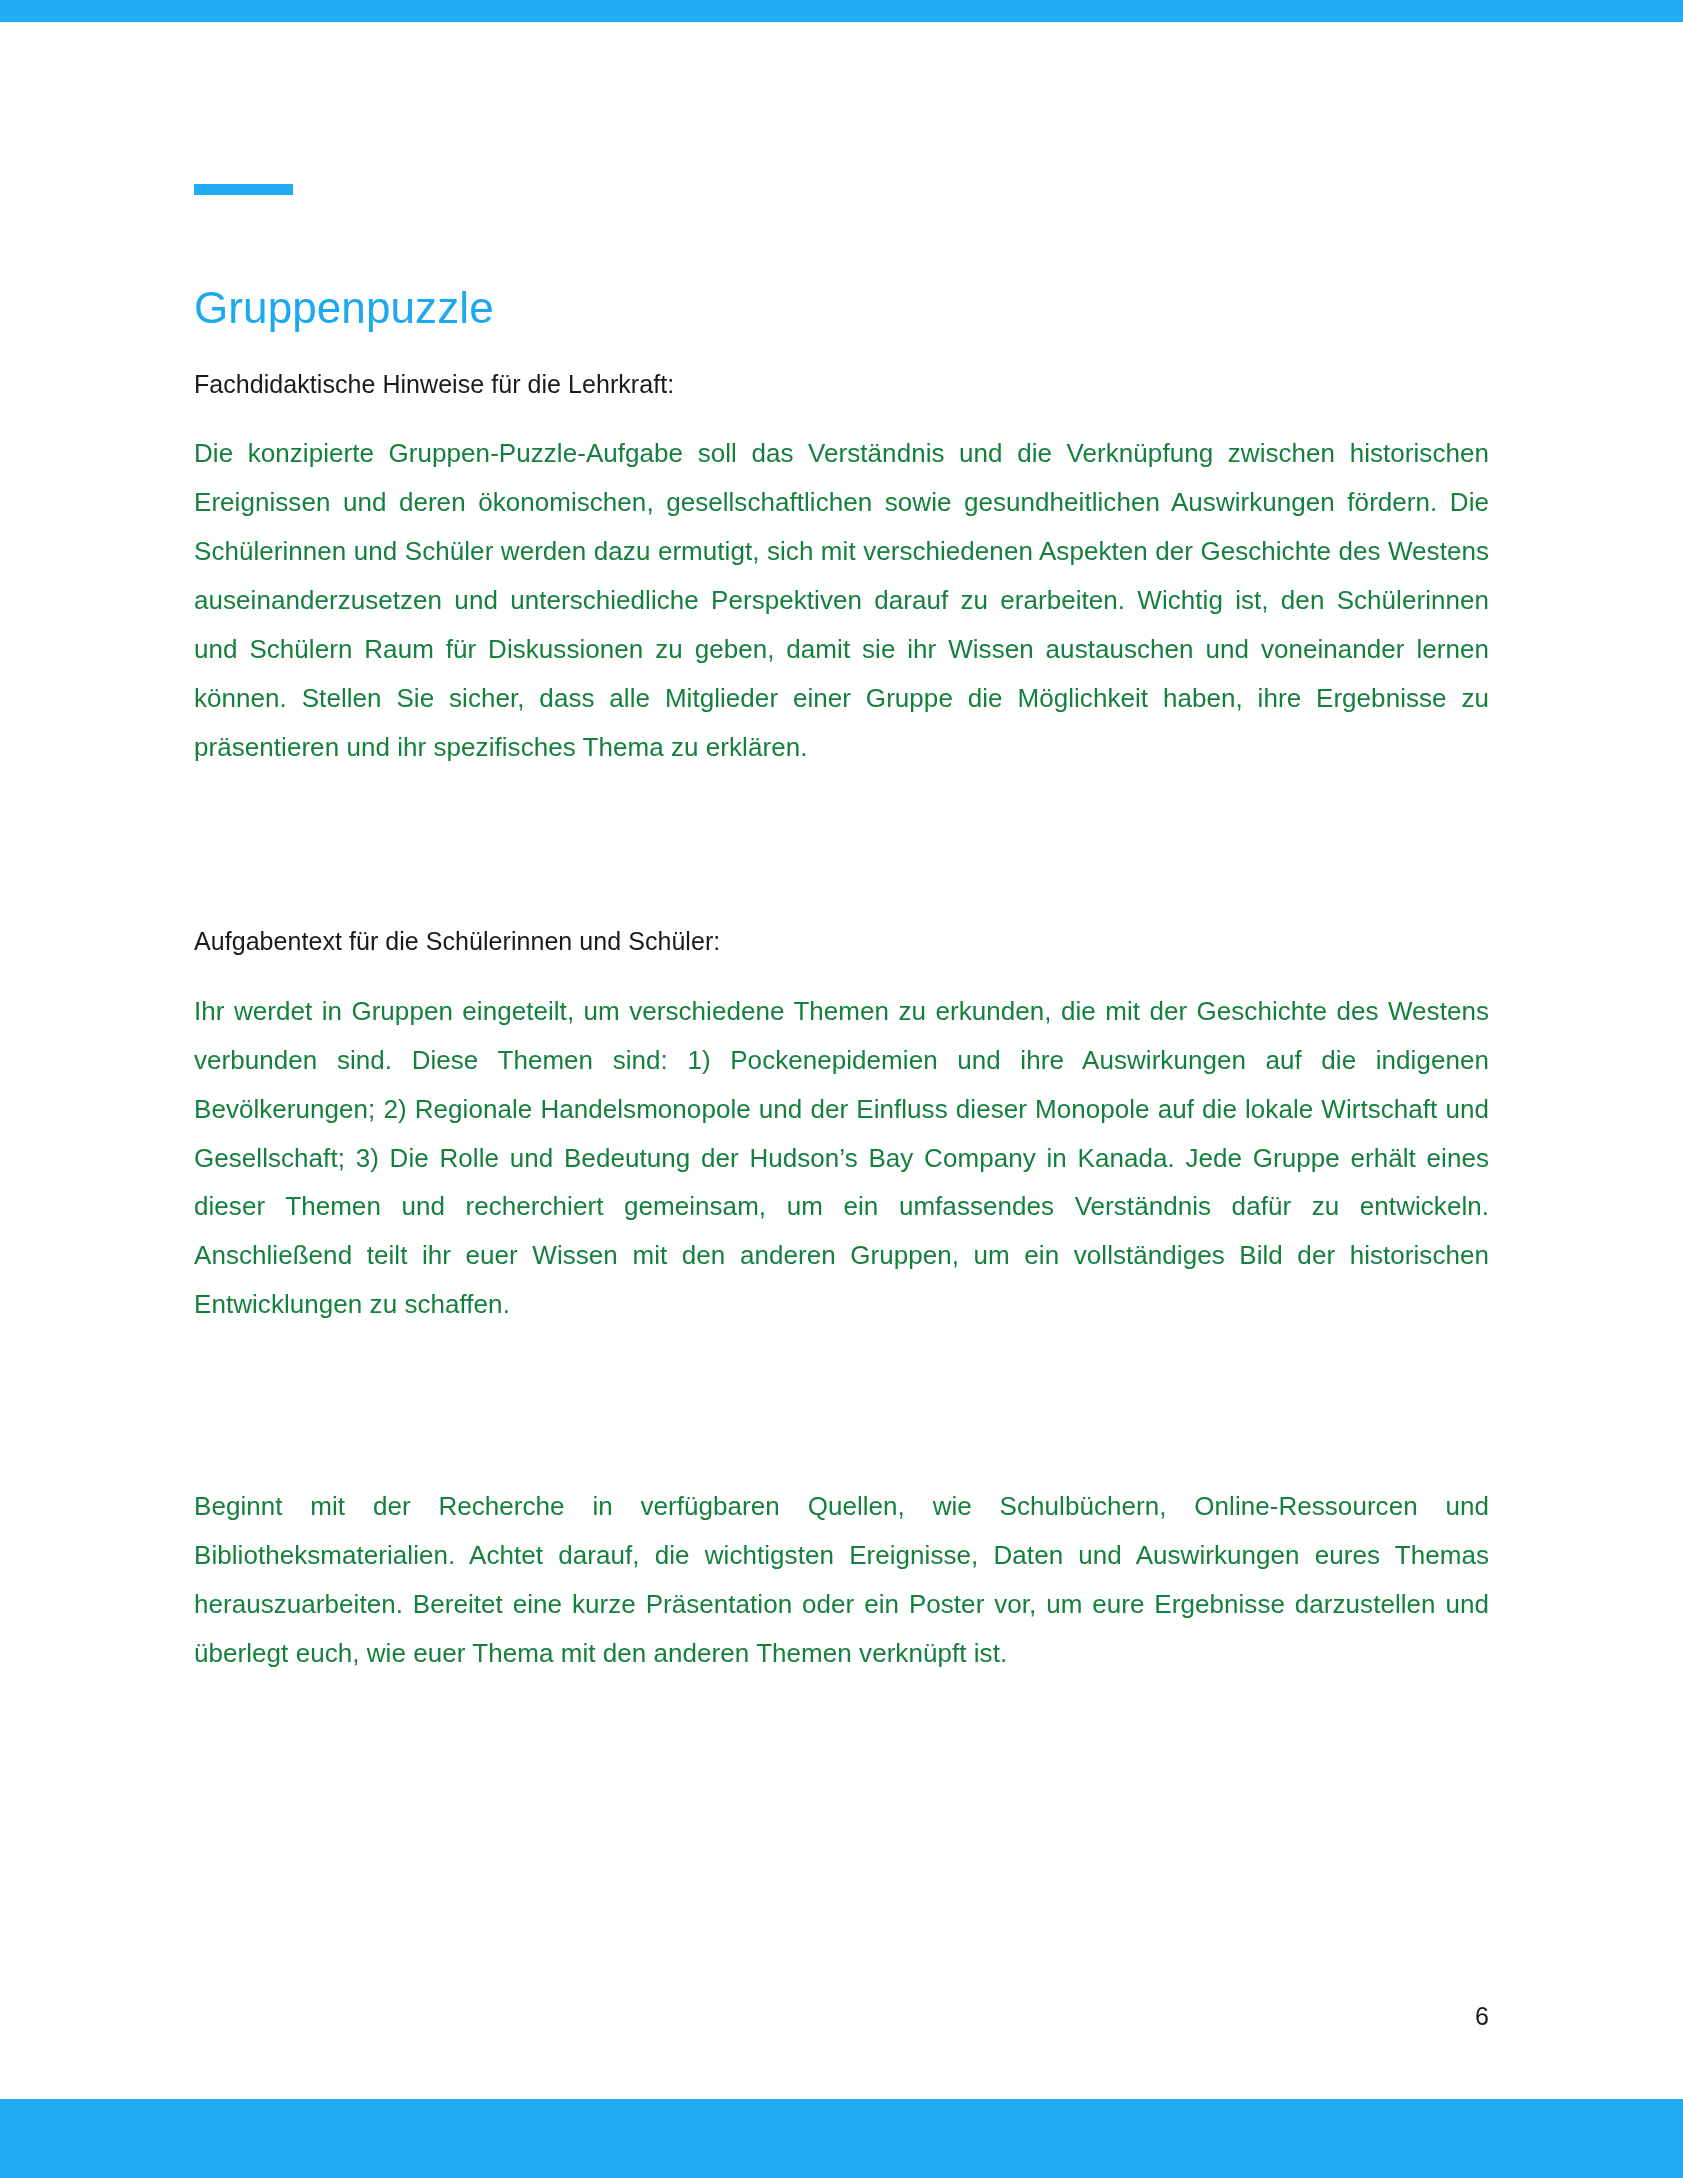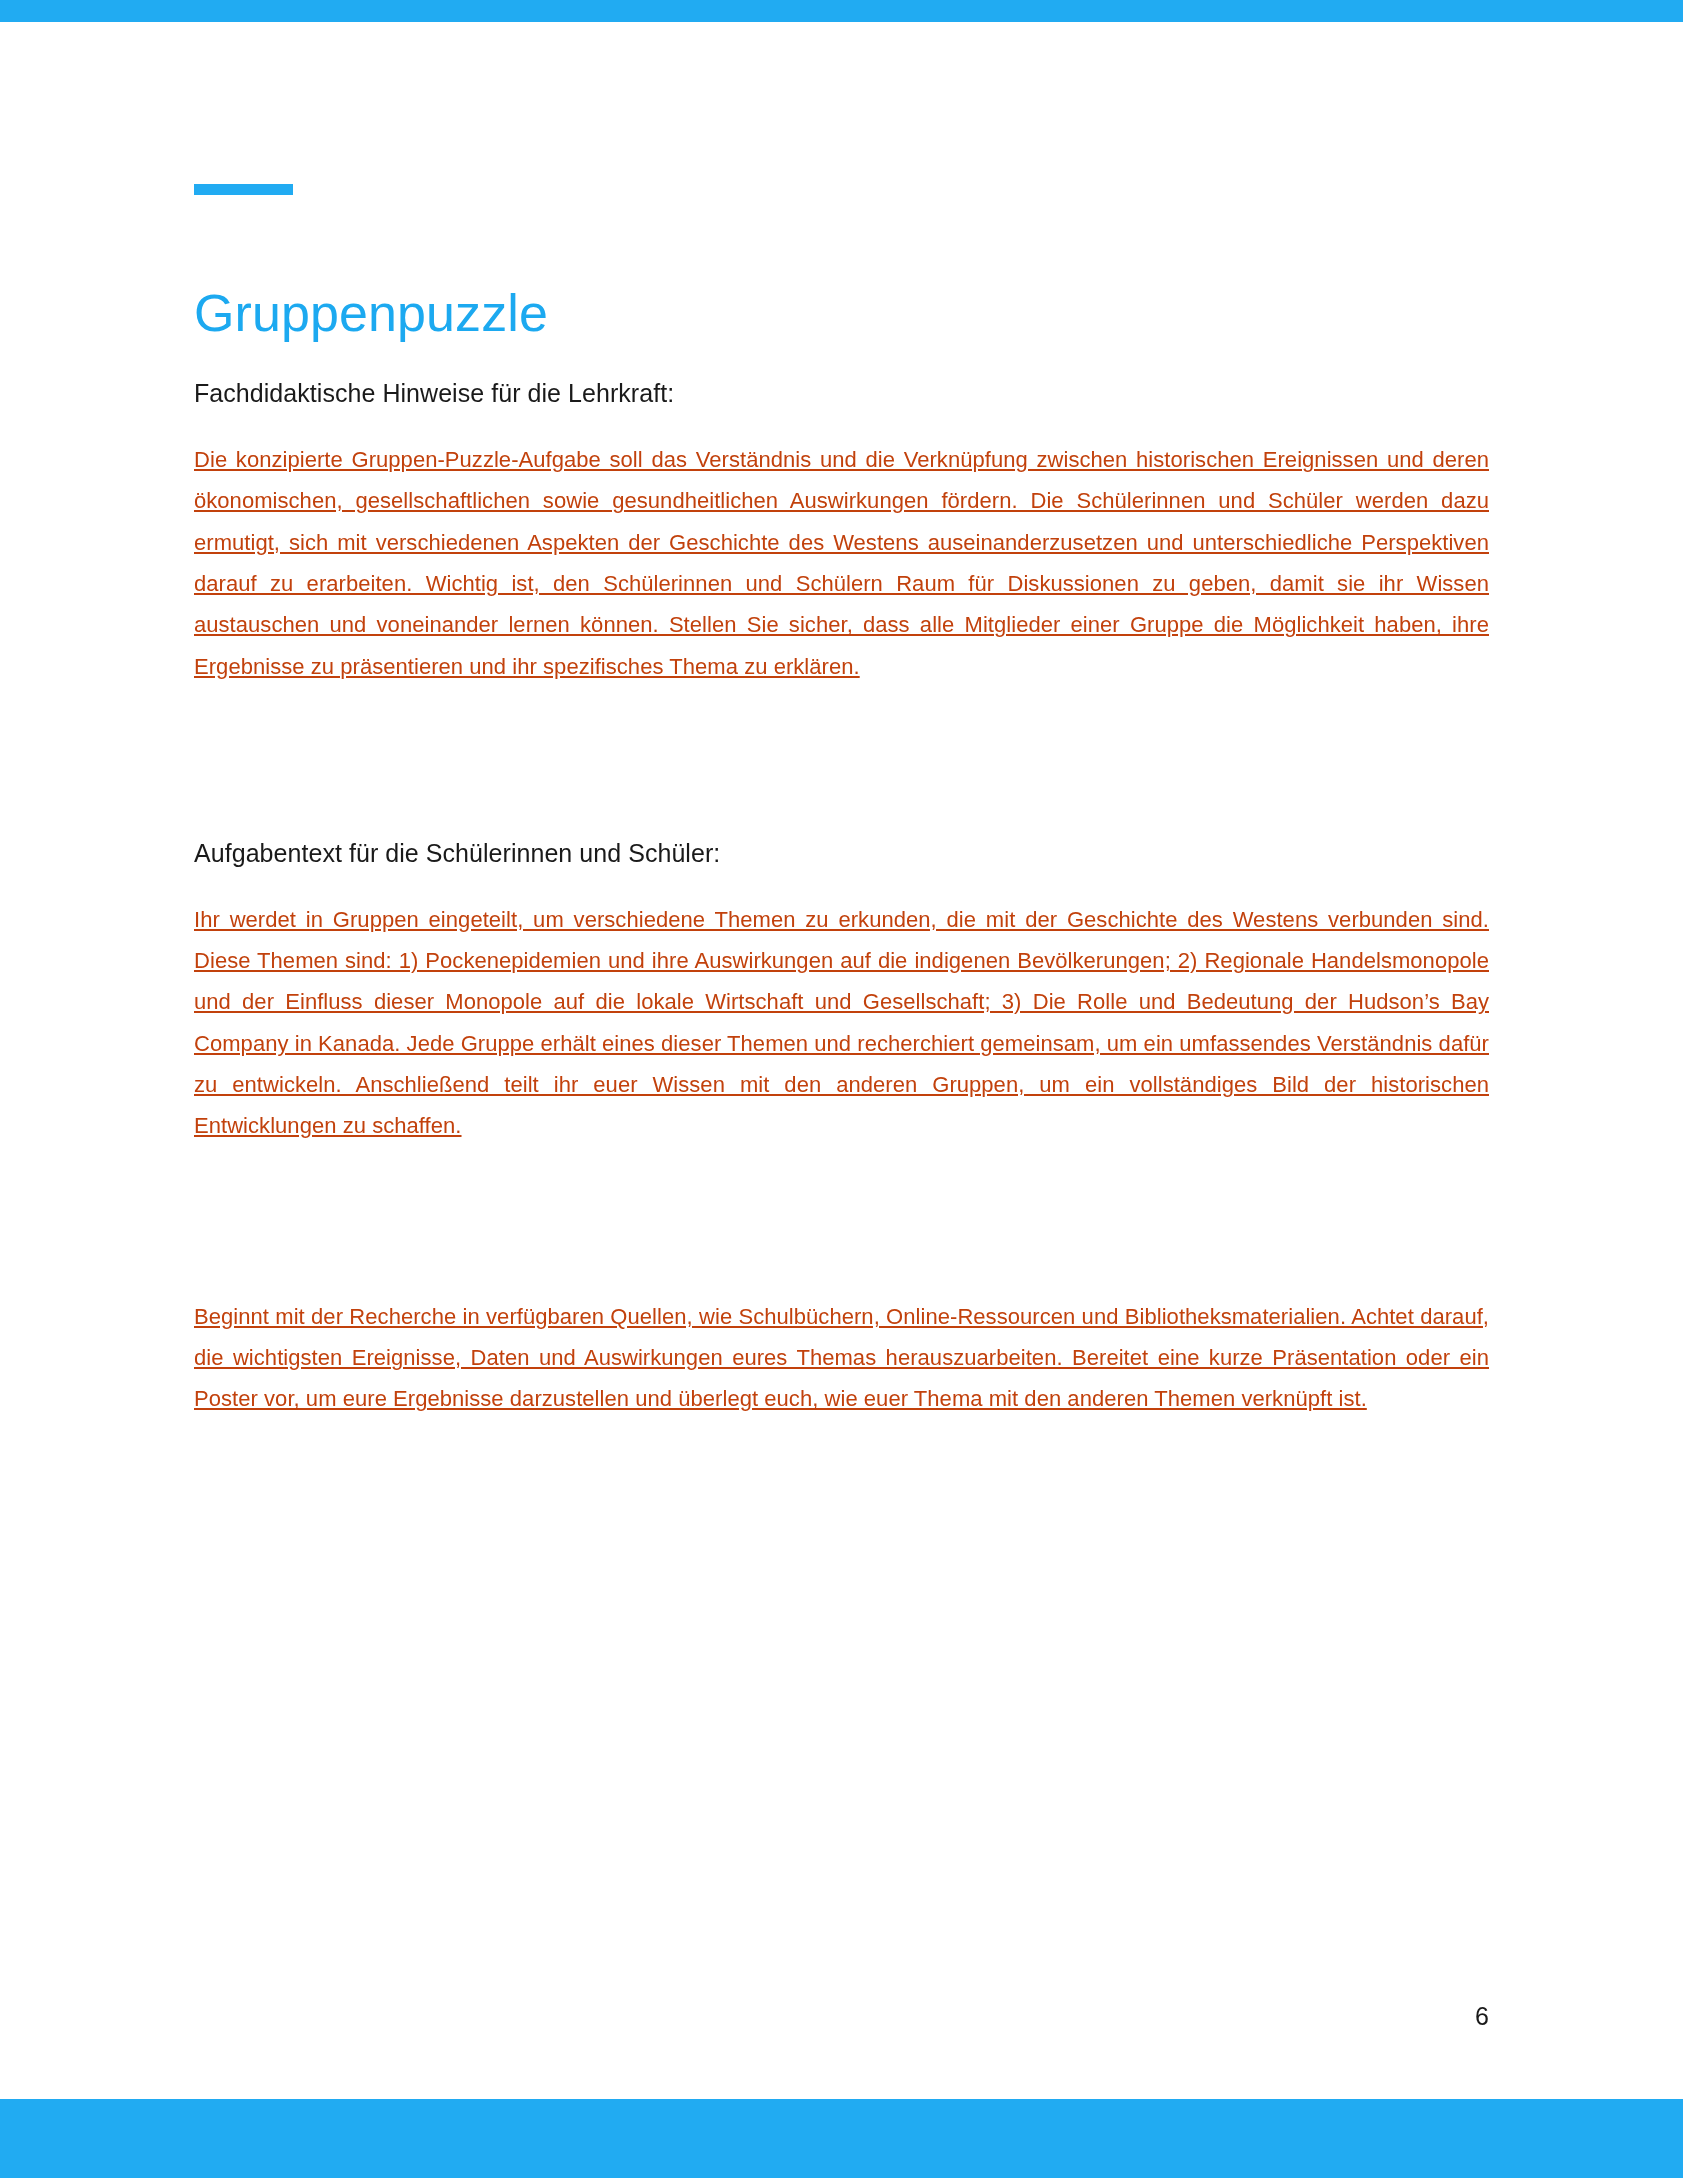--- a/index.html
+++ b/index.html
@@ -52,46 +52,45 @@
   }
 
   .accent-rule {
     width: 99px;
     height: 11px;
     background: #21ABF2;
     margin-top: 184px;
   }
 
   .doc-title {
-    font-size: 52px;
+    font-size: 44px;
     font-weight: 400;
     color: #1CA9F0;
     letter-spacing: 0.1px;
     margin: 87px 0 0 0;
     line-height: 1.2;
   }
 
   .lead-label {
     font-size: 25px;
     color: #1a1a1a;
     line-height: 1.5;
     margin-top: 31px;
     letter-spacing: 0.05px;
   }
 
   .body-par {
-    font-size: 22px;
-    color: #c2410c;
+    font-size: 26px;
+    color: #15803d;
     line-height: 1.88;
     text-align: justify;
     text-justify: inter-word;
     letter-spacing: 0.05px;
     margin-top: 26px;
     hyphens: none;
-    text-decoration: underline;
   }
 
   .gap-lg { height: 95px; }
   .gap-xl { height: 101px; }
 
   .page-number {
     position: absolute;
     right: 194px;
     bottom: 147px;
     font-size: 25px;

